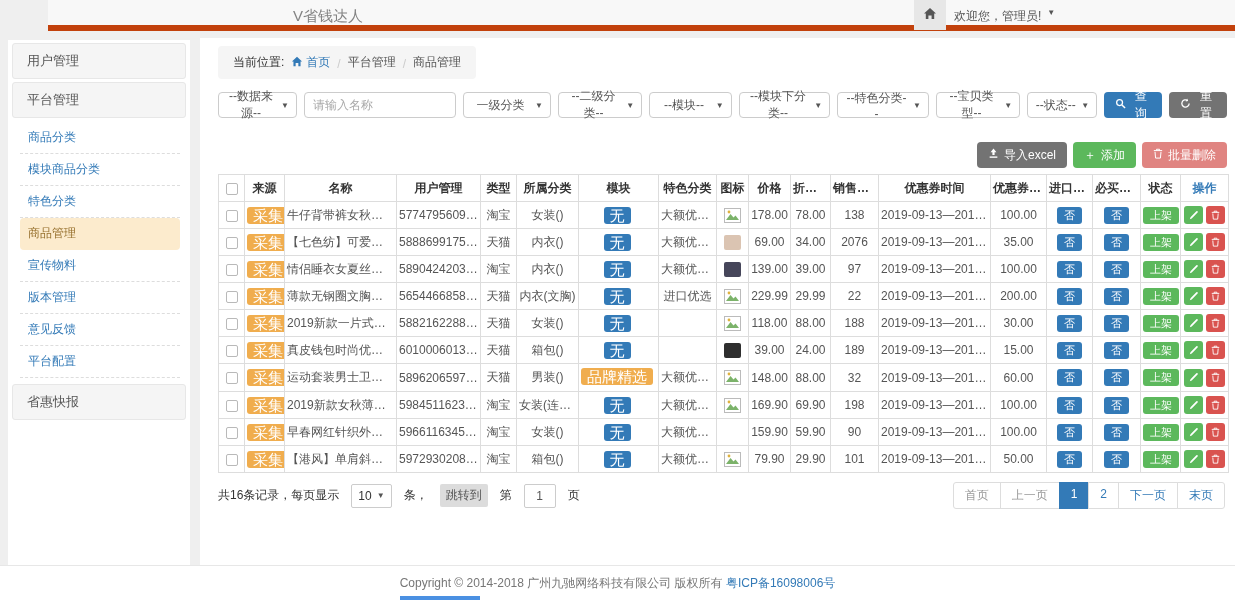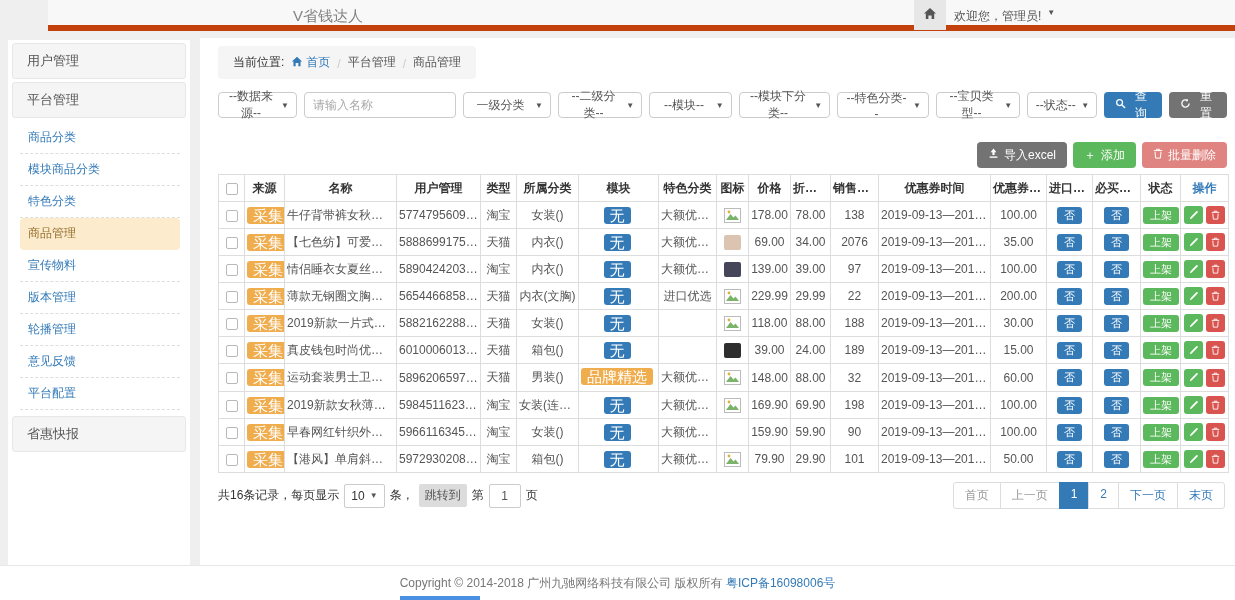--- a/index.html
+++ b/index.html
@@ -62,21 +62,21 @@
   .icon-slot[data-kind="broken"] svg { display:block; }
   .icon-slot[data-kind="none"] { visibility:hidden; }
   .icon-slot[data-kind="thumb-beige"] { background:#dbc4b2; border-radius:2px; }
   .icon-slot[data-kind="thumb-dark"]  { background:#46465a; border-radius:2px; }
   .icon-slot[data-kind="thumb-black"] { background:#2e2e2e; border-radius:2px; }
   .op-btn { display:inline-flex; align-items:center; justify-content:center; width:19px; height:18px; border:none; border-radius:3px; padding:0; cursor:pointer; vertical-align:middle; }
   .op-edit { background:#5cb85c; margin-right:3px; }
   .op-del { background:#d9534f; }
   
   .pagebar { display:flex; align-items:center; margin-top:9px; font-size:12px; color:#333; }
-  .pg-left { display:flex; align-items:center; gap:5px; }
+  .pg-left { display:flex; align-items:center; gap:12px; }
   .mini-select { display:inline-flex; align-items:center; gap:5px; height:24px; border:1px solid #ccc; border-radius:2px; background:#fff; padding:0 6px; cursor:pointer; }
   .jump-chip { background:#dcdcdc; color:#555; padding:3px 6px; border-radius:2px; cursor:pointer; }
   .jump-input { width:32px; height:24px; border:1px solid #ccc; border-radius:2px; text-align:center; font-size:12px; font-family:inherit; color:#555; }
   .pg-right { margin-left:auto; margin-right:2px; display:flex; }
   .page-btn { border:1px solid #ddd; background:#fff; color:#337ab7; padding:4px 11px; margin-left:-1px; cursor:pointer; font-size:12px; }
   .page-btn:first-child { border-radius:3px 0 0 3px; margin-left:0; }
   .page-btn:last-child { border-radius:0 3px 3px 0; }
   .page-btn[data-variant="disabled"] { color:#999; }
   .page-btn[data-variant="active"] { background:#337ab7; border-color:#337ab7; color:#fff; }
   
@@ -111,21 +111,20 @@
   <div class="side-sub-item" data-variant="normal">模块商品分类</div>
 
   <div class="side-sub-item" data-variant="normal">特色分类</div>
 
   <div class="side-sub-item" data-variant="active">商品管理</div>
 
   <div class="side-sub-item" data-variant="normal">宣传物料</div>
 
   <div class="side-sub-item" data-variant="normal">版本管理</div>
 
-  <div class="side-sub-item" data-variant="normal">轮播管理</div>
 
 
   <div class="side-sub-item" data-variant="normal">意见反馈</div>
 
   <div class="side-sub-item" data-variant="normal">平台配置</div>
 </div>
   <div id="bottom-items">
 
   <div class="side-main-item">省惠快报</div>
 

